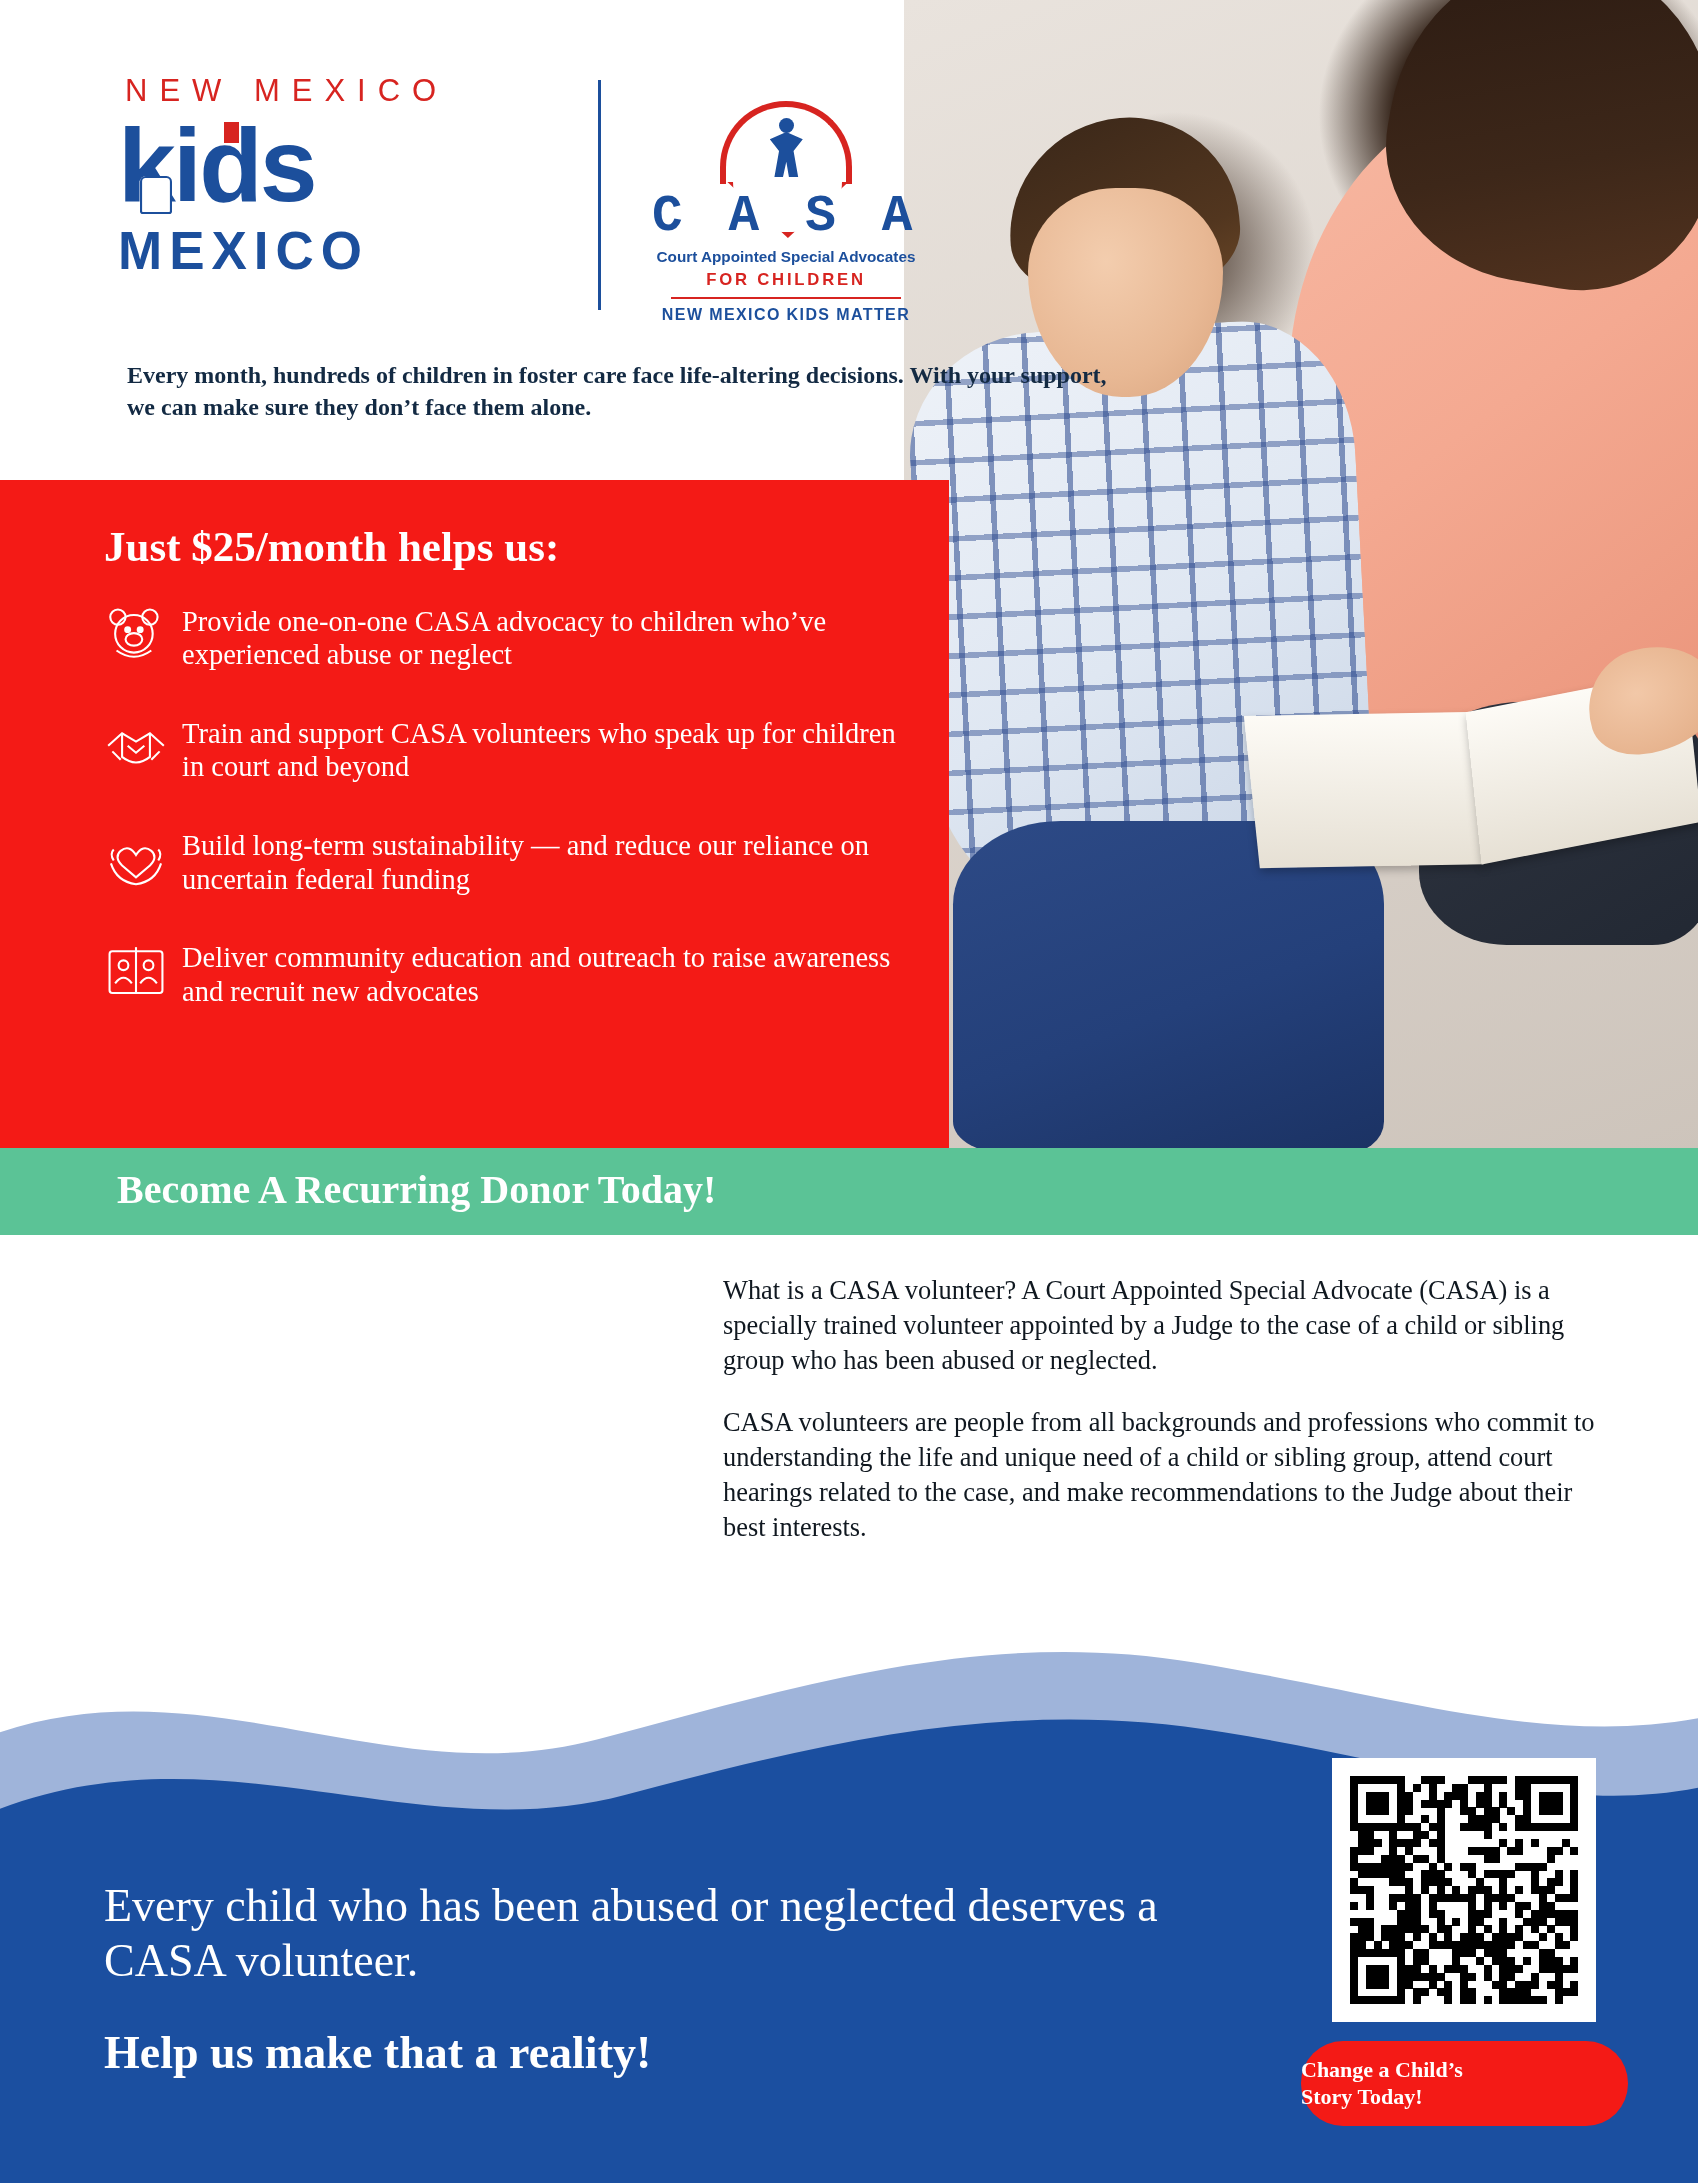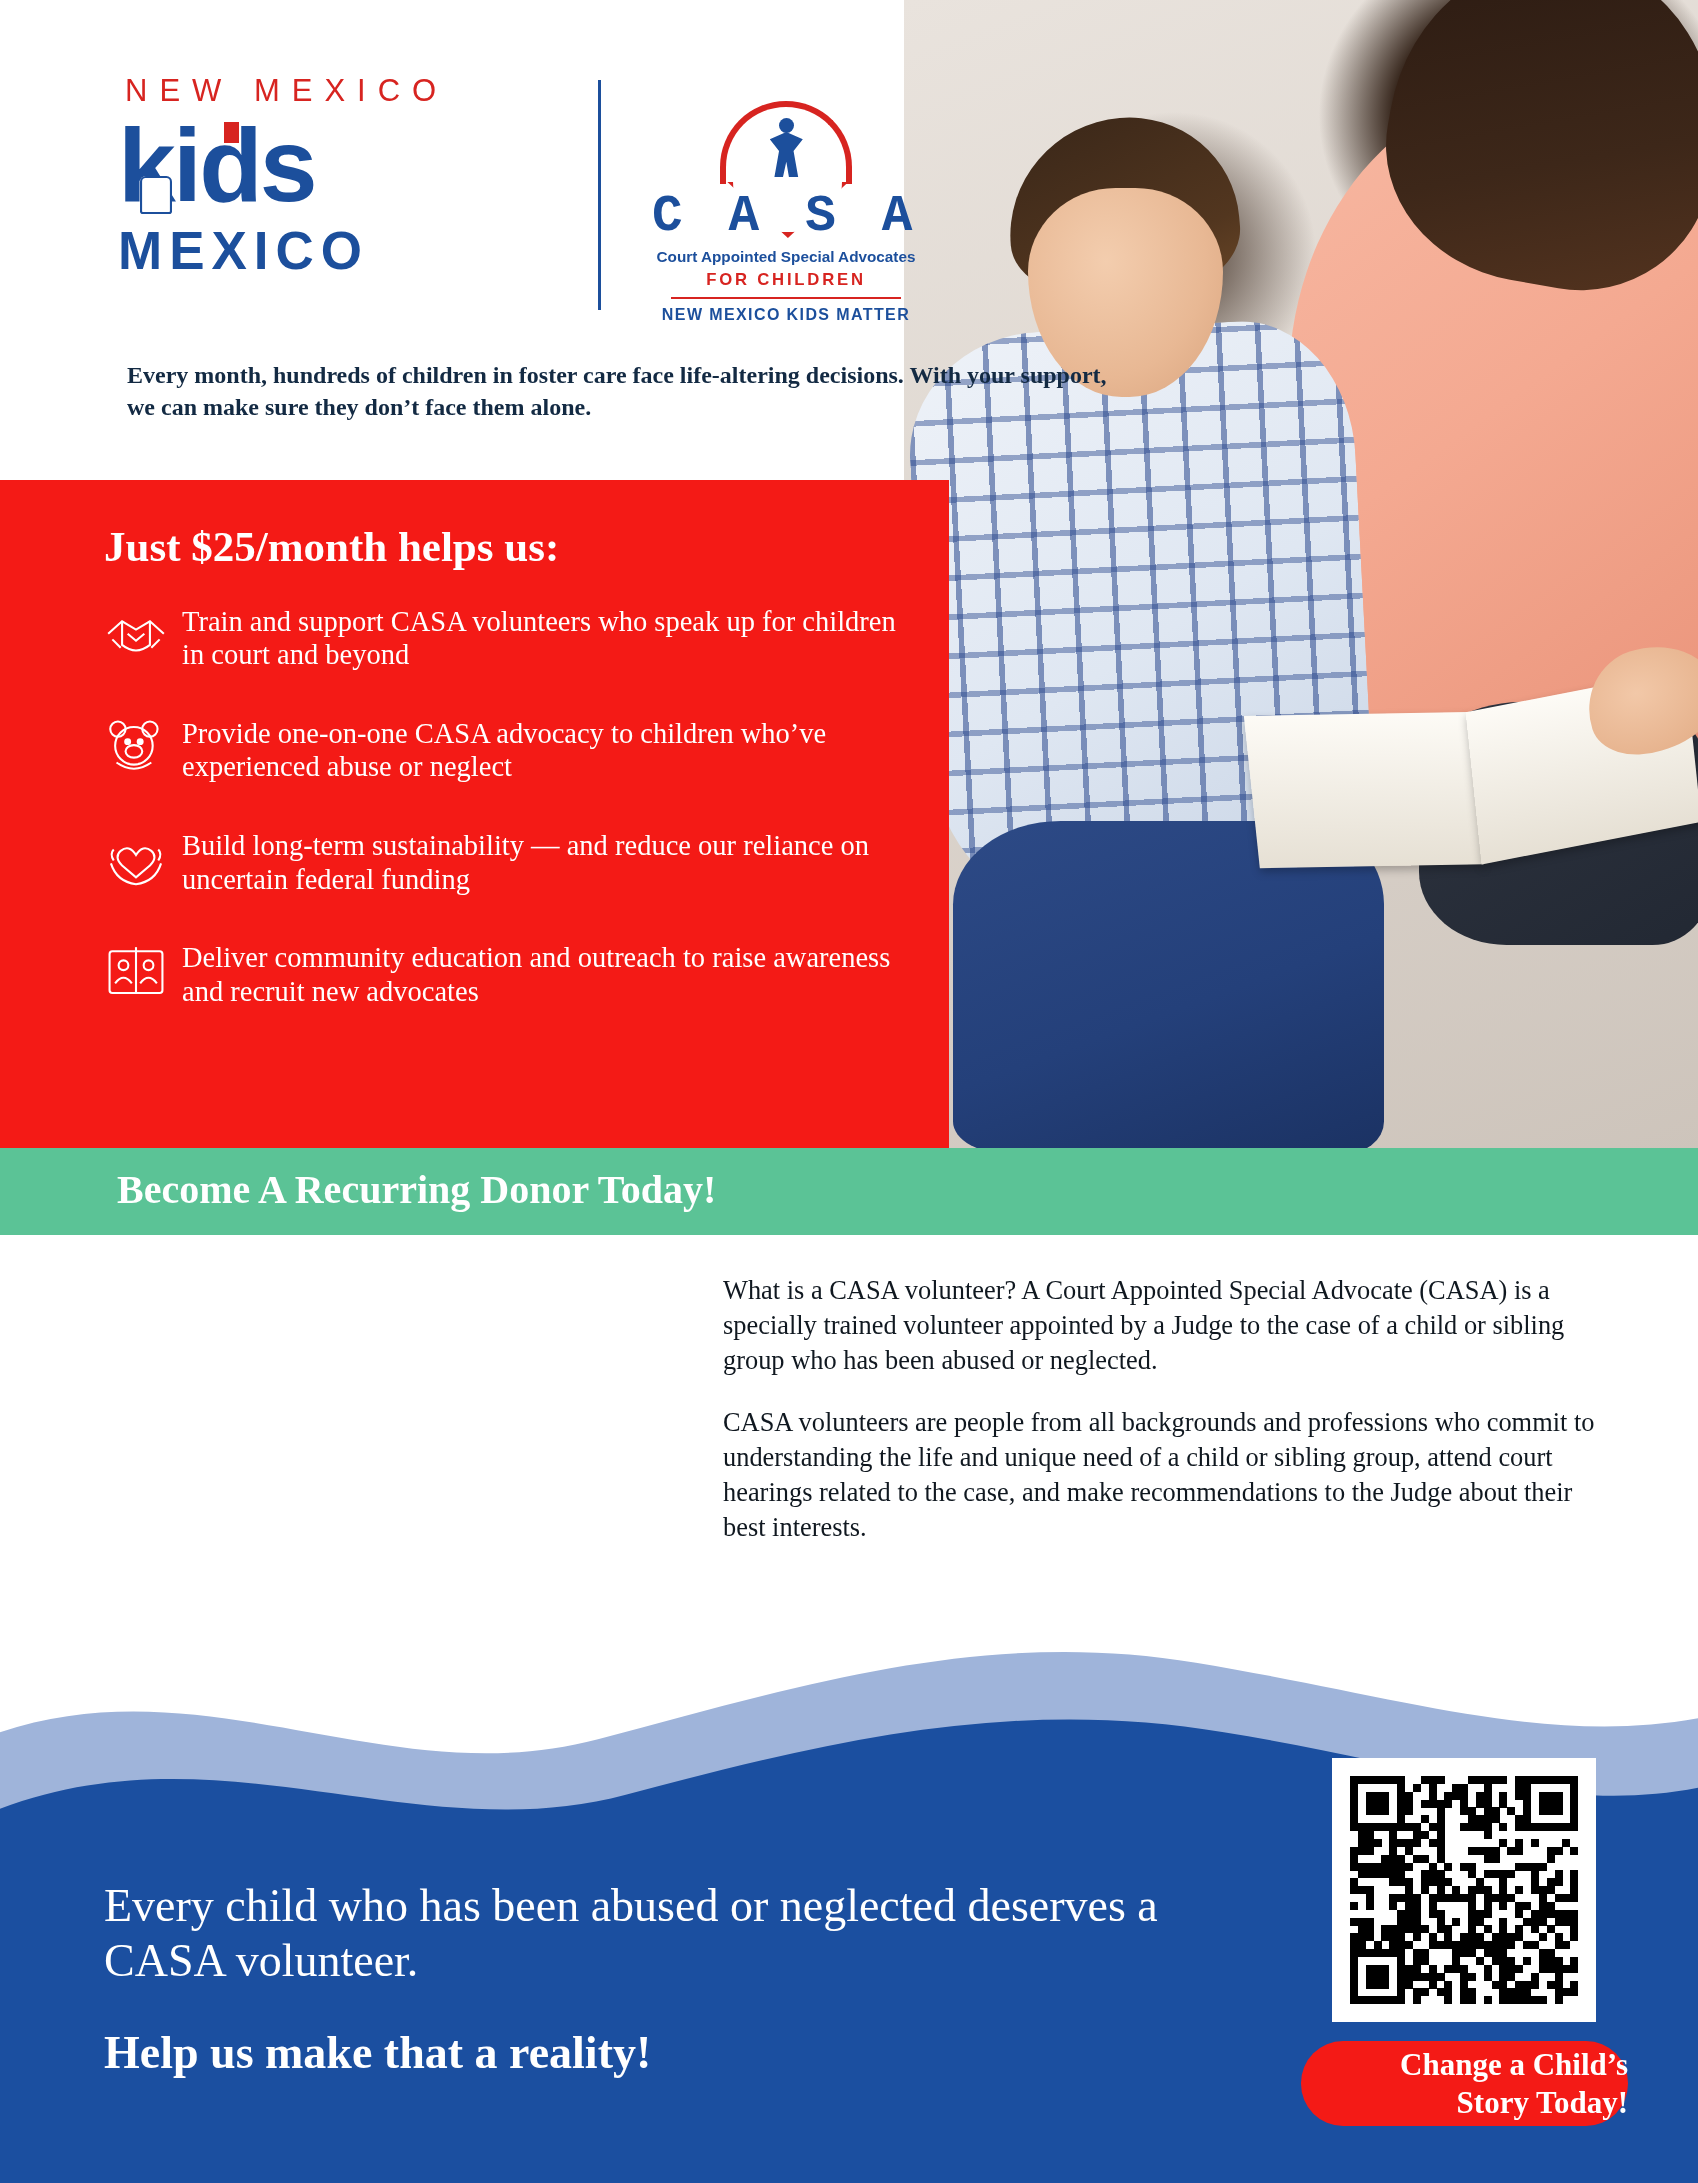--- a/index.html
+++ b/index.html
@@ -408,24 +408,24 @@
   .qr-cell { position: absolute; background: #000; }
   .cta-btn {
     position: absolute;
     left: 1301px; top: 2041px;
     width: 327px; height: 85px;
     background: #f41a16;
     border-radius: 42px;
     color: #ffffff;
     display: flex;
     flex-direction: column;
-    align-items: flex-end;
+    align-items: flex-start;
     justify-content: center;
     font-weight: bold;
-    font-size: 31px;
+    font-size: 22px;
     line-height: 1.2;
     border: none;
     cursor: pointer;
   }
 </style>
 </head>
 <body>
 
 <div class="page">
 
@@ -476,43 +476,43 @@
 
   <div class="intro">Every month, hundreds of children in foster care face life-altering decisions. With your support, we can make sure they don’t face them alone.</div>
 
   <div class="red-panel">
     <div class="red-title">Just $25/month helps us:</div>
     <div class="bullets">
 
       <div class="bullet">
         <div class="ico">
           <svg width="64" height="63" viewBox="0 0 92 90" fill="none" stroke="#ffffff" stroke-width="3">
-            <path d="M6 44 L26 26 L46 38 L66 26 L86 44"></path>
-            <path d="M26 26 L26 60 Q46 76 66 60 L66 26"></path>
-            <path d="M34 44 L46 54 L58 44"></path>
-            <path d="M12 52 L24 64"></path>
-              <path d="M80 52 L68 64"></path>
-          </svg>
-        </div>
-        <div class="txt">Train and support CASA volunteers who speak up for children in court and beyond</div>
-      </div>
-
-      <div class="bullet">
-        <div class="ico">
-          <svg width="64" height="63" viewBox="0 0 92 90" fill="none" stroke="#ffffff" stroke-width="3">
             <circle cx="20" cy="20" r="11"></circle>
               <circle cx="66" cy="20" r="11"></circle>
             <circle cx="43" cy="44" r="27"></circle>
             <ellipse cx="43" cy="52" rx="12" ry="9"></ellipse>
             <circle cx="34" cy="38" r="3.5" fill="#ffffff"></circle>
             <circle cx="52" cy="38" r="3.5" fill="#ffffff"></circle>
             <path d="M18 68 q25 18 50 0"></path>
           </svg>
         </div>
         <div class="txt">Provide one-on-one CASA advocacy to children who’ve experienced abuse or neglect</div>
+      </div>
+
+      <div class="bullet">
+        <div class="ico">
+          <svg width="64" height="63" viewBox="0 0 92 90" fill="none" stroke="#ffffff" stroke-width="3">
+            <path d="M6 44 L26 26 L46 38 L66 26 L86 44"></path>
+            <path d="M26 26 L26 60 Q46 76 66 60 L66 26"></path>
+            <path d="M34 44 L46 54 L58 44"></path>
+            <path d="M12 52 L24 64"></path>
+              <path d="M80 52 L68 64"></path>
+          </svg>
+        </div>
+        <div class="txt">Train and support CASA volunteers who speak up for children in court and beyond</div>
       </div>
 
       <div class="bullet">
         <div class="ico">
           <svg width="64" height="63" viewBox="0 0 92 90" fill="none" stroke="#ffffff" stroke-width="3">
             <path d="M46 40 q-10 -16 -22 -6 q-10 9 2 21 l20 17 l20 -17 q12 -12 2 -21 q-12 -10 -22 6 z"></path>
             <path d="M10 52 q8 26 36 30 q28 -4 36 -30"></path>
             <path d="M14 48 q-6 -10 0 -16"></path>
               <path d="M78 48 q6 -10 0 -16"></path>
           </svg>

